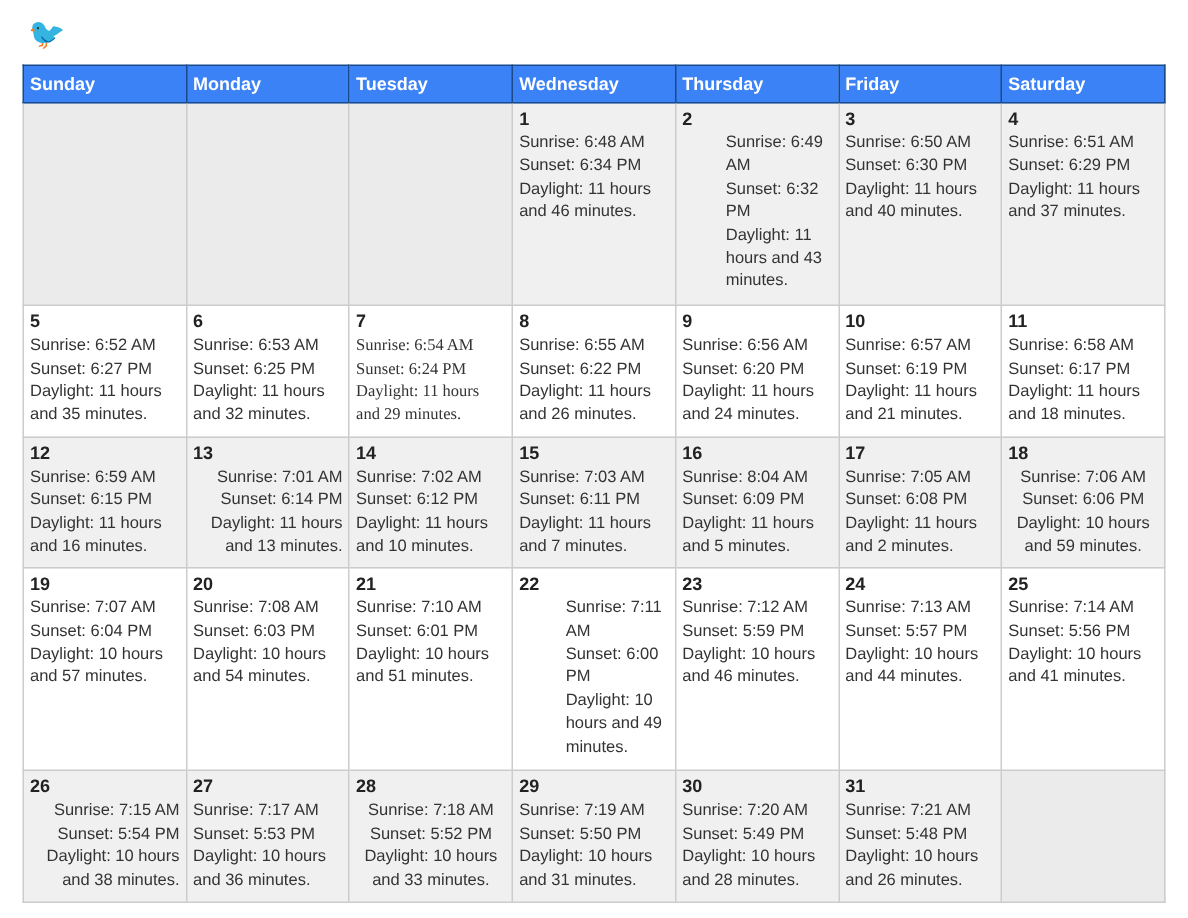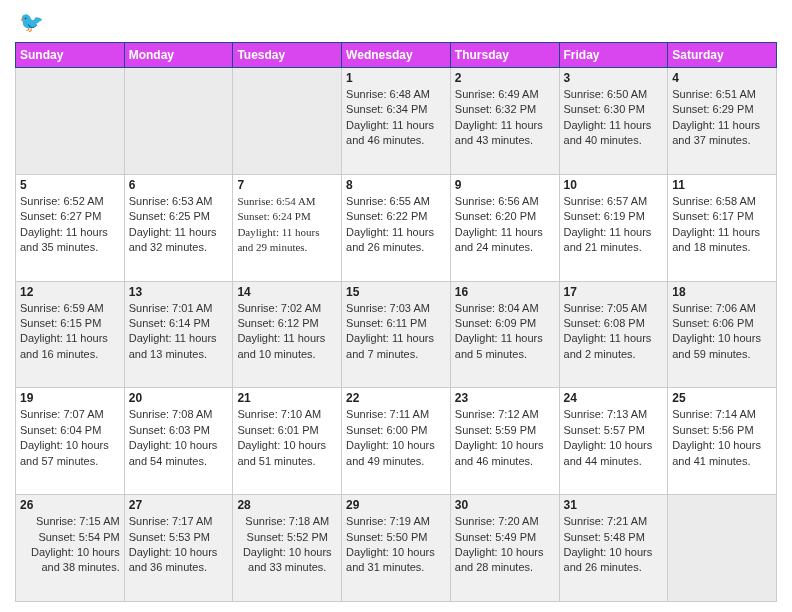--- a/index.html
+++ b/index.html
@@ -41,21 +41,21 @@
       color: #555;
     }
     .calendar {
       flex: 1;
       border: 1px solid #ccc;
       border-collapse: collapse;
       width: 100%;
       table-layout: fixed;
     }
     .calendar th {
-      background-color: #d946ef;
+      background-color: #3b82f6;
       color: white;
       padding: 5px 4px;
       text-align: left;
       font-size: 12px;
       font-weight: bold;
       border: 1px solid #1a4a8a;
     }
     .calendar td {
       border: 1px solid #ccc;
       vertical-align: top;
@@ -124,21 +124,21 @@
           <td class="empty"></td>
           <td class="empty"></td>
           <td>
             <div class="day-num">1</div>
             <div class="day-info" style="white-space: pre-line;">Sunrise: 6:48 AM
 Sunset: 6:34 PM
 Daylight: 11 hours and 46 minutes.</div>
           </td>
           <td>
             <div class="day-num">2</div>
-            <div class="day-info" style="white-space: pre-line;">Sunrise: 6:49 AM
+            <div class="day-info" style="white-space: pre-line; margin-left: 29px;">Sunrise: 6:49 AM
 Sunset: 6:32 PM
 Daylight: 11 hours and 43 minutes.</div>
           </td>
           <td>
             <div class="day-num">3</div>
             <div class="day-info" style="white-space: pre-line;">Sunrise: 6:50 AM
 Sunset: 6:30 PM
 Daylight: 11 hours and 40 minutes.</div>
           </td>
           <td>
@@ -194,21 +194,21 @@
         </tr>
         <tr class="row-alt">
           <td>
             <div class="day-num">12</div>
             <div class="day-info" style="white-space: pre-line;">Sunrise: 6:59 AM
 Sunset: 6:15 PM
 Daylight: 11 hours and 16 minutes.</div>
           </td>
           <td>
             <div class="day-num">13</div>
-            <div class="day-info" style="white-space: pre-line;">Sunrise: 7:01 AM
+            <div class="day-info" style="white-space: pre-line; text-align: right;">Sunrise: 7:01 AM
 Sunset: 6:14 PM
 Daylight: 11 hours and 13 minutes.</div>
           </td>
           <td>
             <div class="day-num">14</div>
             <div class="day-info" style="white-space: pre-line;">Sunrise: 7:02 AM
 Sunset: 6:12 PM
 Daylight: 11 hours and 10 minutes.</div>
           </td>
           <td>
@@ -224,21 +224,21 @@
 Daylight: 11 hours and 5 minutes.</div>
           </td>
           <td>
             <div class="day-num">17</div>
             <div class="day-info" style="white-space: pre-line;">Sunrise: 7:05 AM
 Sunset: 6:08 PM
 Daylight: 11 hours and 2 minutes.</div>
           </td>
           <td>
             <div class="day-num">18</div>
-            <div class="day-info" style="white-space: pre-line;">Sunrise: 7:06 AM
+            <div class="day-info" style="white-space: pre-line; text-align: center;">Sunrise: 7:06 AM
 Sunset: 6:06 PM
 Daylight: 10 hours and 59 minutes.</div>
           </td>
         </tr>
         <tr>
           <td>
             <div class="day-num">19</div>
             <div class="day-info" style="white-space: pre-line;">Sunrise: 7:07 AM
 Sunset: 6:04 PM
 Daylight: 10 hours and 57 minutes.</div>
@@ -250,21 +250,21 @@
 Daylight: 10 hours and 54 minutes.</div>
           </td>
           <td>
             <div class="day-num">21</div>
             <div class="day-info" style="white-space: pre-line;">Sunrise: 7:10 AM
 Sunset: 6:01 PM
 Daylight: 10 hours and 51 minutes.</div>
           </td>
           <td>
             <div class="day-num">22</div>
-            <div class="day-info" style="white-space: pre-line;">Sunrise: 7:11 AM
+            <div class="day-info" style="white-space: pre-line; margin-left: 31px;">Sunrise: 7:11 AM
 Sunset: 6:00 PM
 Daylight: 10 hours and 49 minutes.</div>
           </td>
           <td>
             <div class="day-num">23</div>
             <div class="day-info" style="white-space: pre-line;">Sunrise: 7:12 AM
 Sunset: 5:59 PM
 Daylight: 10 hours and 46 minutes.</div>
           </td>
           <td>

